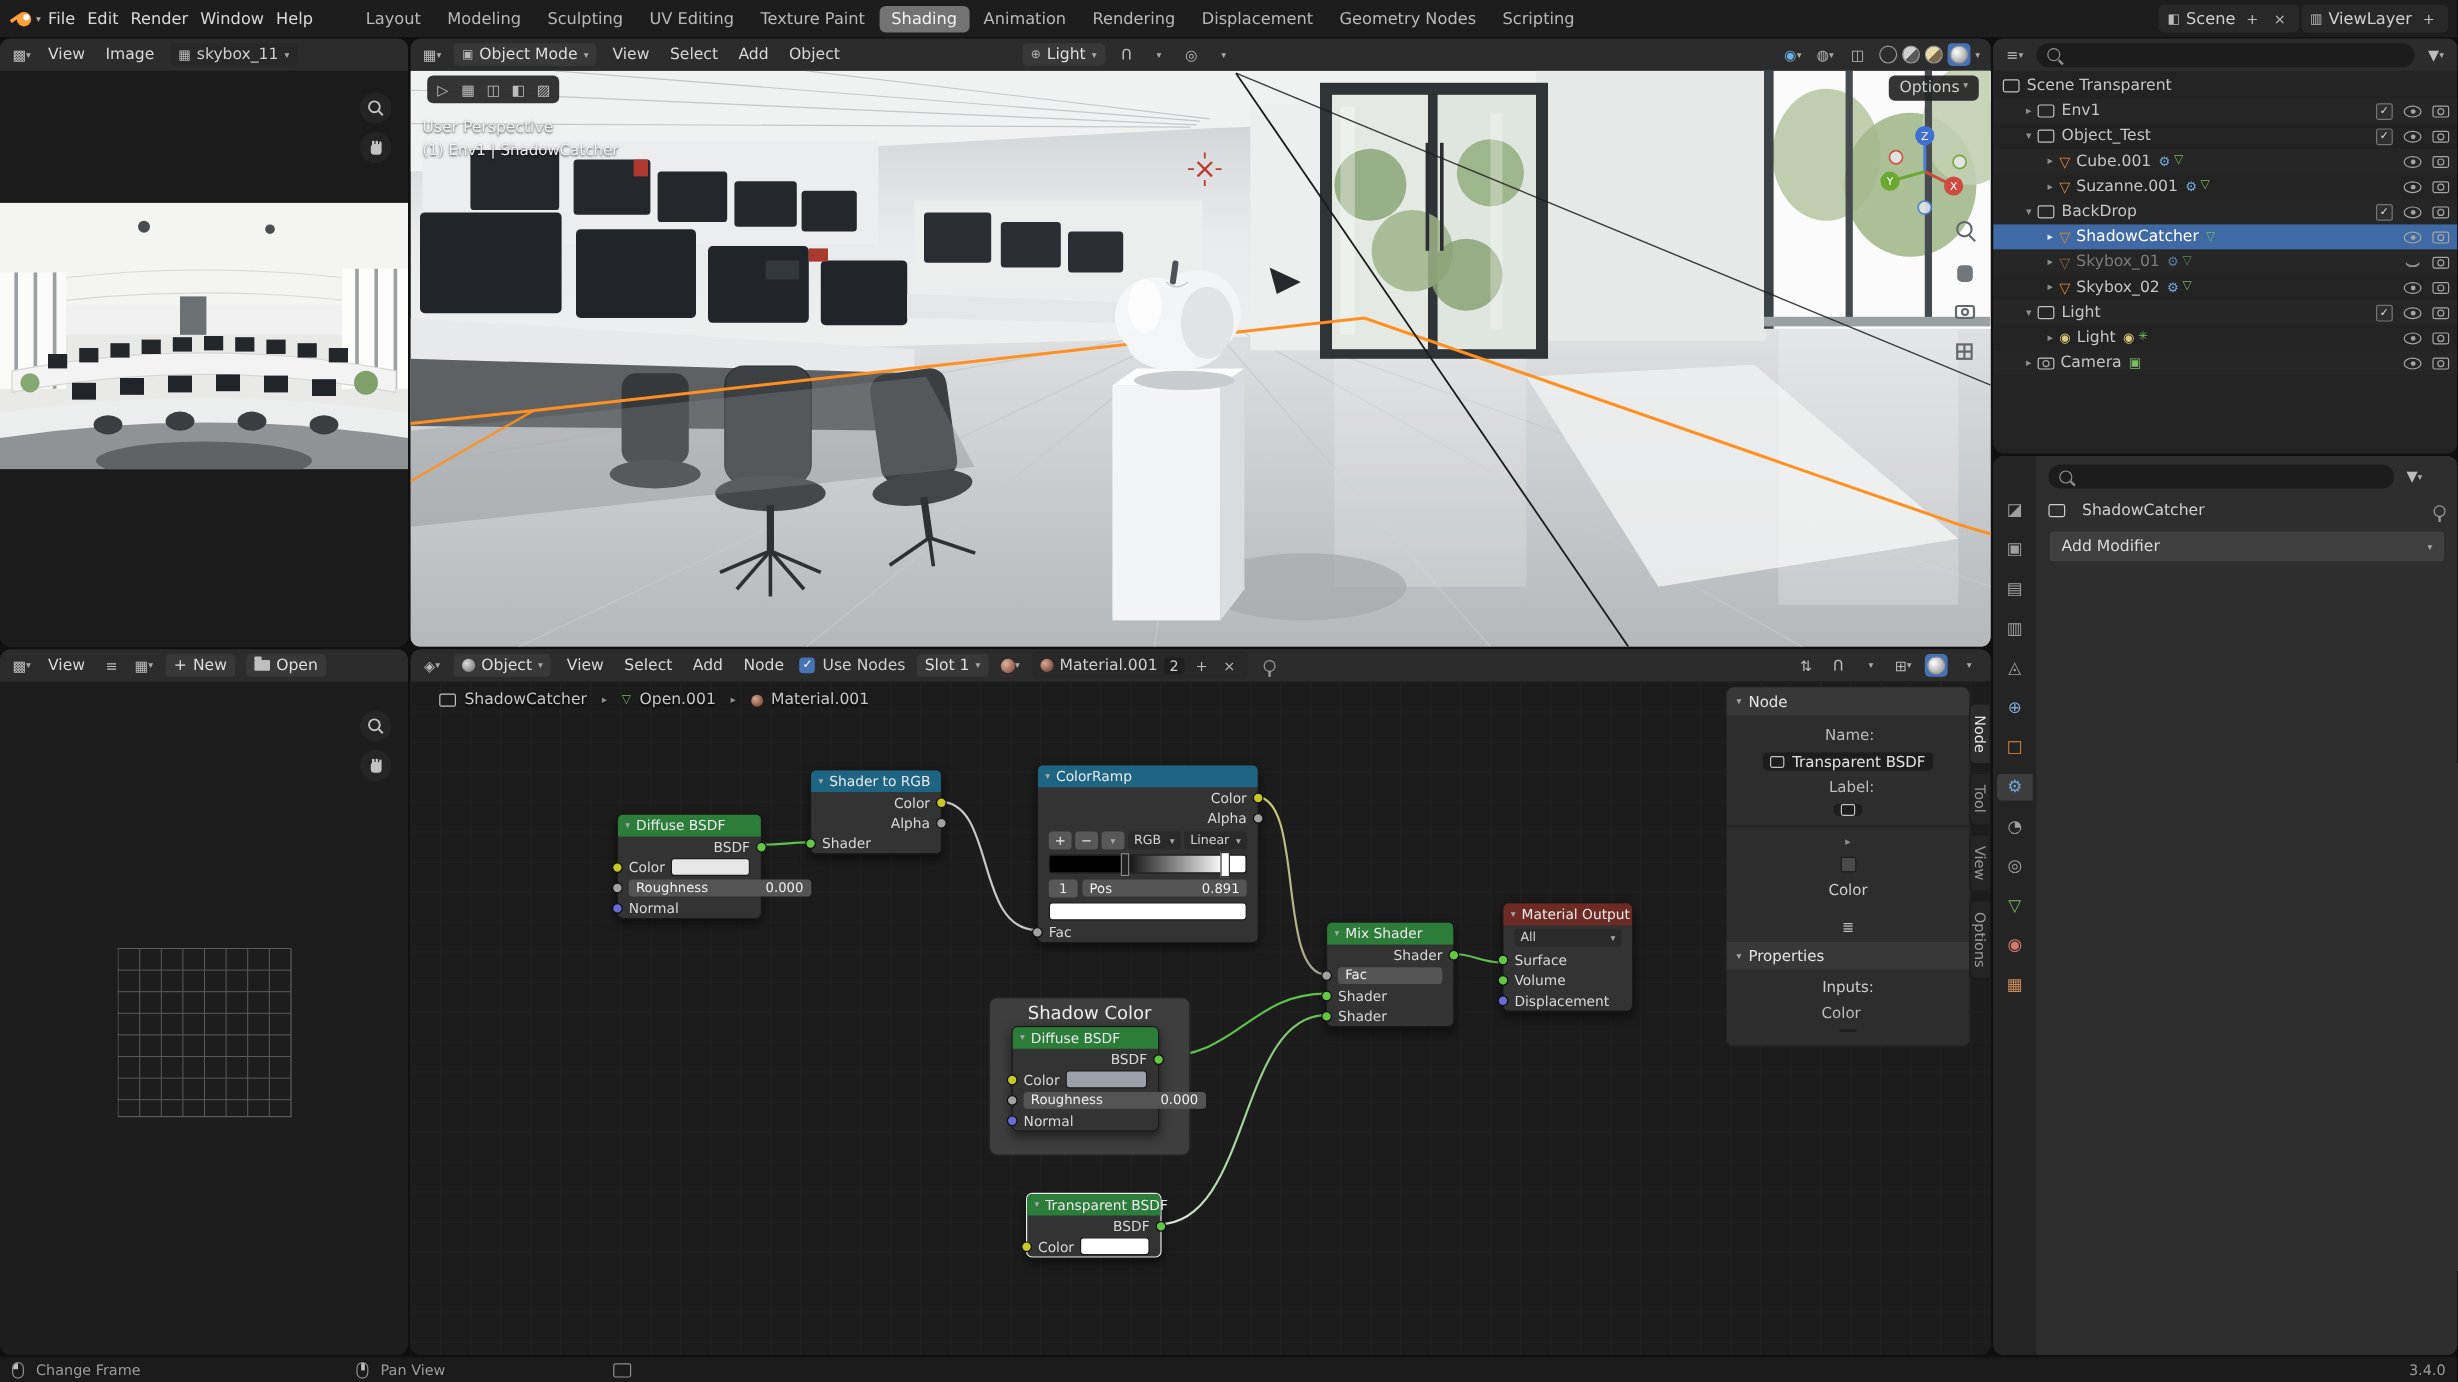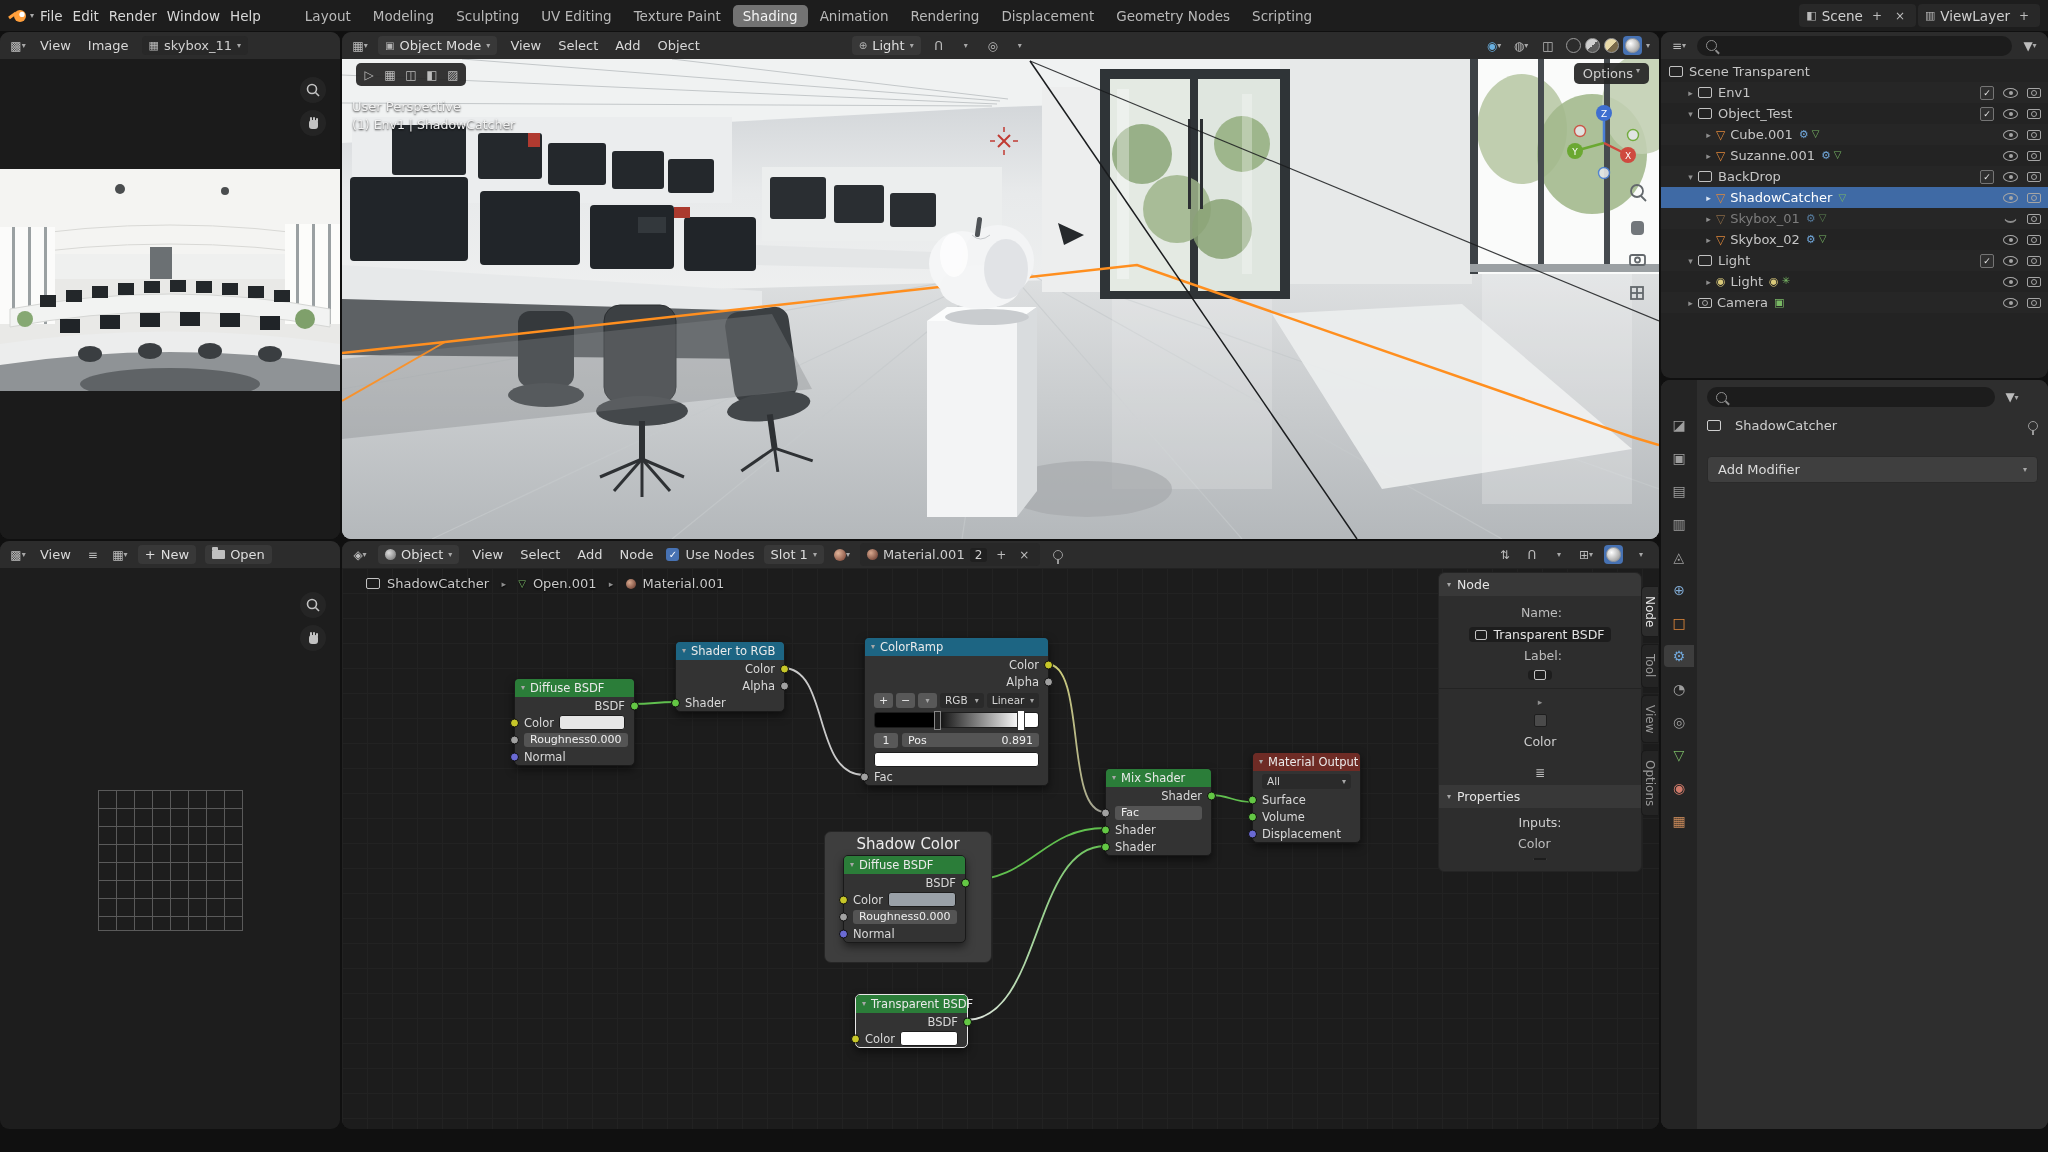--- a/index.html
+++ b/index.html
@@ -65,21 +65,21 @@
   .nh{height:18px;line-height:18px;padding:0 6px;border-radius:4px 4px 0 0;color:#eaeaea;
       display:flex;align-items:center;gap:5px;white-space:nowrap;}
   .nrow{height:17px;display:flex;align-items:center;padding:0 9px;position:relative;gap:5px;}
   .nrow.out{justify-content:flex-end;}
   .sock{position:absolute;width:9px;height:9px;border-radius:50%;border:1px solid #0e0e0e;top:50%;
         transform:translateY(-50%);box-sizing:border-box;}
   .sock.l{left:-5px;} .sock.r{right:-5px;}
   .s-shader{background:#63c744;} .s-color{background:#c7c729;}
   .s-float{background:#a1a1a1;} .s-vector{background:#6a6ad4;}
   .slider{flex:1;background:#545454;border-radius:3px;height:14px;display:flex;align-items:center;
-          justify-content:space-between;padding:0 6px;font-size:11px;color:#f0f0f0;}
+          justify-content:space-between;padding:0 6px;font-size:11px;color:#f0f0f0;gap:48px;}
   .swatch{height:13px;border-radius:3px;border:1px solid #1d1d1d;}
   .nbtn{background:#585858;border-radius:3px;height:15px;min-width:19px;display:inline-flex;
         align-items:center;justify-content:center;font-size:11px;color:#e8e8e8;}
   .nsel{background:#2a2a2a;border-radius:3px;height:15px;display:inline-flex;align-items:center;
         justify-content:space-between;padding:0 5px;font-size:10.5px;color:#d5d5d5;}
   .nframe{position:absolute;background:#3e3e3e;border:1px solid #262626;border-radius:7px;z-index:1;}
   .nframe-label{text-align:center;font-size:15px;color:#ececec;padding-top:3px;}
   .crumb{position:absolute;left:24px;top:8px;display:flex;align-items:center;gap:7px;z-index:3;
          color:#c9c9c9;font-size:13px;text-shadow:0 1px 2px #000;}
   
@@ -98,21 +98,21 @@
   .vtab.active{background:#2d2d2d;color:#e8e8e8;}
   
   .ptabs{position:absolute;left:0;top:0;bottom:0;width:36px;background:#242424;display:flex;
          flex-direction:column;align-items:center;padding-top:34px;gap:11px;box-sizing:border-box;}
   .ptab{width:30px;height:22px;display:flex;align-items:center;justify-content:center;font-size:14px;
         color:#9e9e9e;border-radius:4px 0 0 4px;}
   .ptab.active{background:#3d3d3d;}
   .pcontent{position:absolute;left:36px;top:0;right:0;bottom:0;background:#2e2e2e;padding:7px 10px;
             box-sizing:border-box;}
   .addmod{display:flex;align-items:center;justify-content:space-between;background:#3f3f3f;
-          border:1px solid #2a2a2a;border-radius:4px;height:25px;padding:0 10px;color:#dcdcdc;margin-top:23px;}
+          border:1px solid #2a2a2a;border-radius:4px;height:25px;padding:0 10px;color:#dcdcdc;margin-top:9px;}
   
   .status{position:absolute;left:0;top:1131px;width:2048px;height:21px;background:#1b1b1b;display:flex;
           align-items:center;gap:10px;padding:0 10px;box-sizing:border-box;font-size:12px;color:#9d9d9d;}
   .ic-mouse{width:10px;height:14px;border:1.3px solid #8f8f8f;border-radius:5px;position:relative;
             display:inline-block;box-sizing:border-box;flex:none;}
   .ic-mouse.l::before{content:"";position:absolute;left:0;top:0;width:4px;height:5px;background:#c0c0c0;
             border-radius:4px 0 0 0;}
   .ic-mouse.m::before{content:"";position:absolute;left:3px;top:0;width:2.5px;height:6px;background:#c0c0c0;}
   
   .floatbar{position:absolute;display:flex;gap:3px;background:rgba(36,36,36,.92);border-radius:5px;
@@ -1038,14 +1038,25 @@
 
       <div class="vtabs">
         <span class="vtab active">Node</span>
         <span class="vtab">Tool</span>
         <span class="vtab">View</span>
         <span class="vtab">Options</span>
       </div>
     </div>
   </div>
 
+  <div class="status">
+    <span class="ic-mouse l"></span>
+    <span>Change Frame</span>
+    <span style="width:160px"></span>
+    <span class="ic-mouse m"></span>
+    <span>Pan View</span>
+    <span style="width:120px"></span>
+    <span style="width:13px;height:10px;border:1.3px solid #8f8f8f;border-radius:2px;display:inline-block"></span>
+    <span class="spacer"></span>
+    <span>3.4.0</span>
+  </div>
 
 </div>
 
 </body></html>

